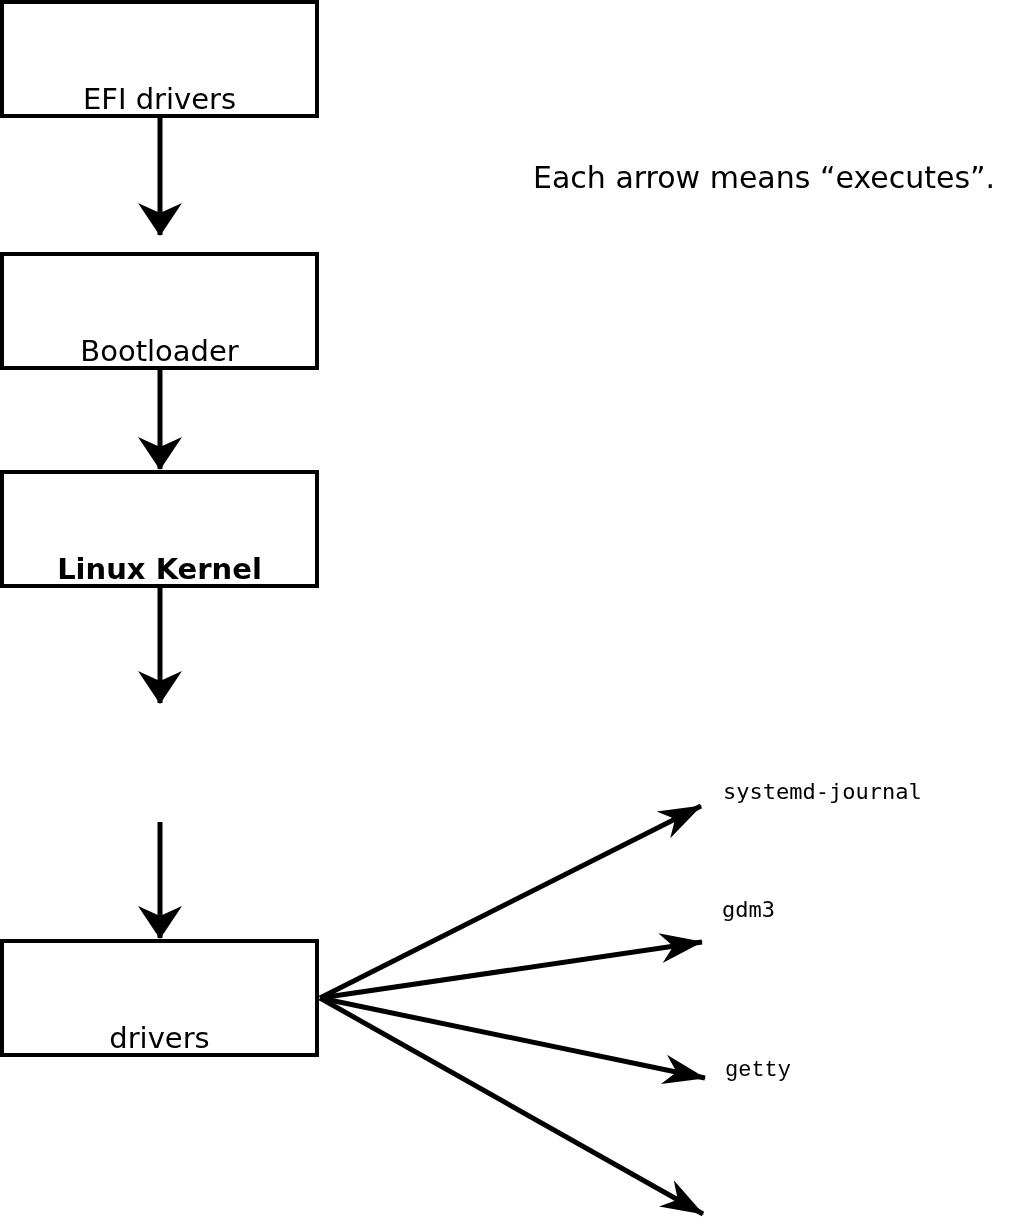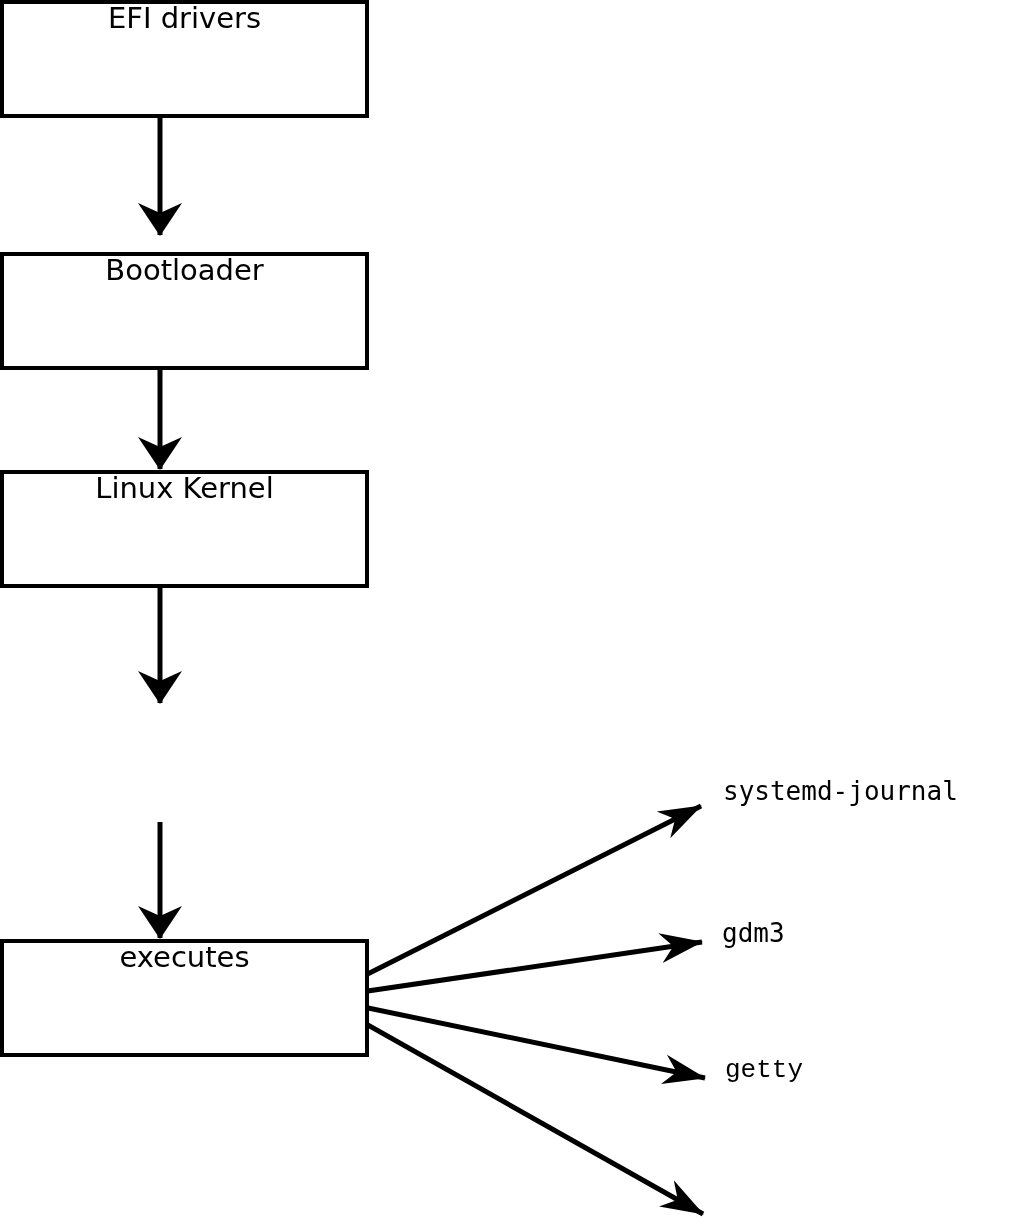--- a/index.html
+++ b/index.html
@@ -19,56 +19,56 @@
   .arrows-layer {
     position: absolute;
     left: 0;
     top: 0;
     width: 1023px;
     height: 1230px;
   }
   .flow-box {
     position: absolute;
     left: 0;
-    width: 369px;
+    width: 319px;
     height: 118px;
     box-sizing: border-box;
     border: 4px solid #000000;
     background: #ffffff;
     display: flex;
-    align-items: flex-start;
+    align-items: flex-end;
     justify-content: center;
     font-size: 29px;
     line-height: 1;
     white-space: nowrap;
   }
   .box-1 { top: 0; }
   .box-2 { top: 252px; }
-  .box-3 { top: 470px; }
+  .box-3 { top: 470px; font-weight: bold; }
   .box-4 { top: 704px; }
   .box-5 { top: 939px; }
   .annotation {
     position: absolute;
     left: 533px;
     top: 178px;
     transform: translateY(-50%);
     font-size: 30px;
     line-height: 1.2;
     white-space: nowrap;
   }
   .svc-label {
     position: absolute;
     transform: translateY(-50%);
     font-family: "DejaVu Sans Mono", monospace;
-    font-size: 26px;
+    font-size: 22px;
     line-height: 1.2;
     white-space: nowrap;
   }
   .svc-1 { left: 723px; top: 792px; }
-  .svc-2 { left: 722px; top: 934px; text-align: right; }
+  .svc-2 { left: 722px; top: 910px; text-align: right; }
   .svc-3 { left: 725px; top: 1071px; font-family: Liberation Mono, monospace; }
   .svc-4 { left: 715px; top: 1269px; }
   .edge {
     stroke: #000000;
     stroke-width: 5;
     fill: none;
   }
   .head {
     fill: #000000;
     stroke: none;
@@ -103,22 +103,23 @@
   <div class="flow-box box-1">
     <span>EFI drivers</span>
   </div>
   <div class="flow-box box-2">
     <span>Bootloader</span>
   </div>
   <div class="flow-box box-3">
     <span>Linux Kernel</span>
   </div>
   <div class="flow-box box-5">
-    <span>executes</span>
+    <span>drivers</span>
   </div>
 
+  <div class="annotation">Each arrow means “executes”.</div>
 
   <div class="svc-label svc-1">systemd-journal</div>
   <div class="svc-label svc-2">gdm3</div>
   <div class="svc-label svc-3">getty</div>
   <div class="svc-label svc-4">sshd</div>
 
 </div>
 
 </body></html>

